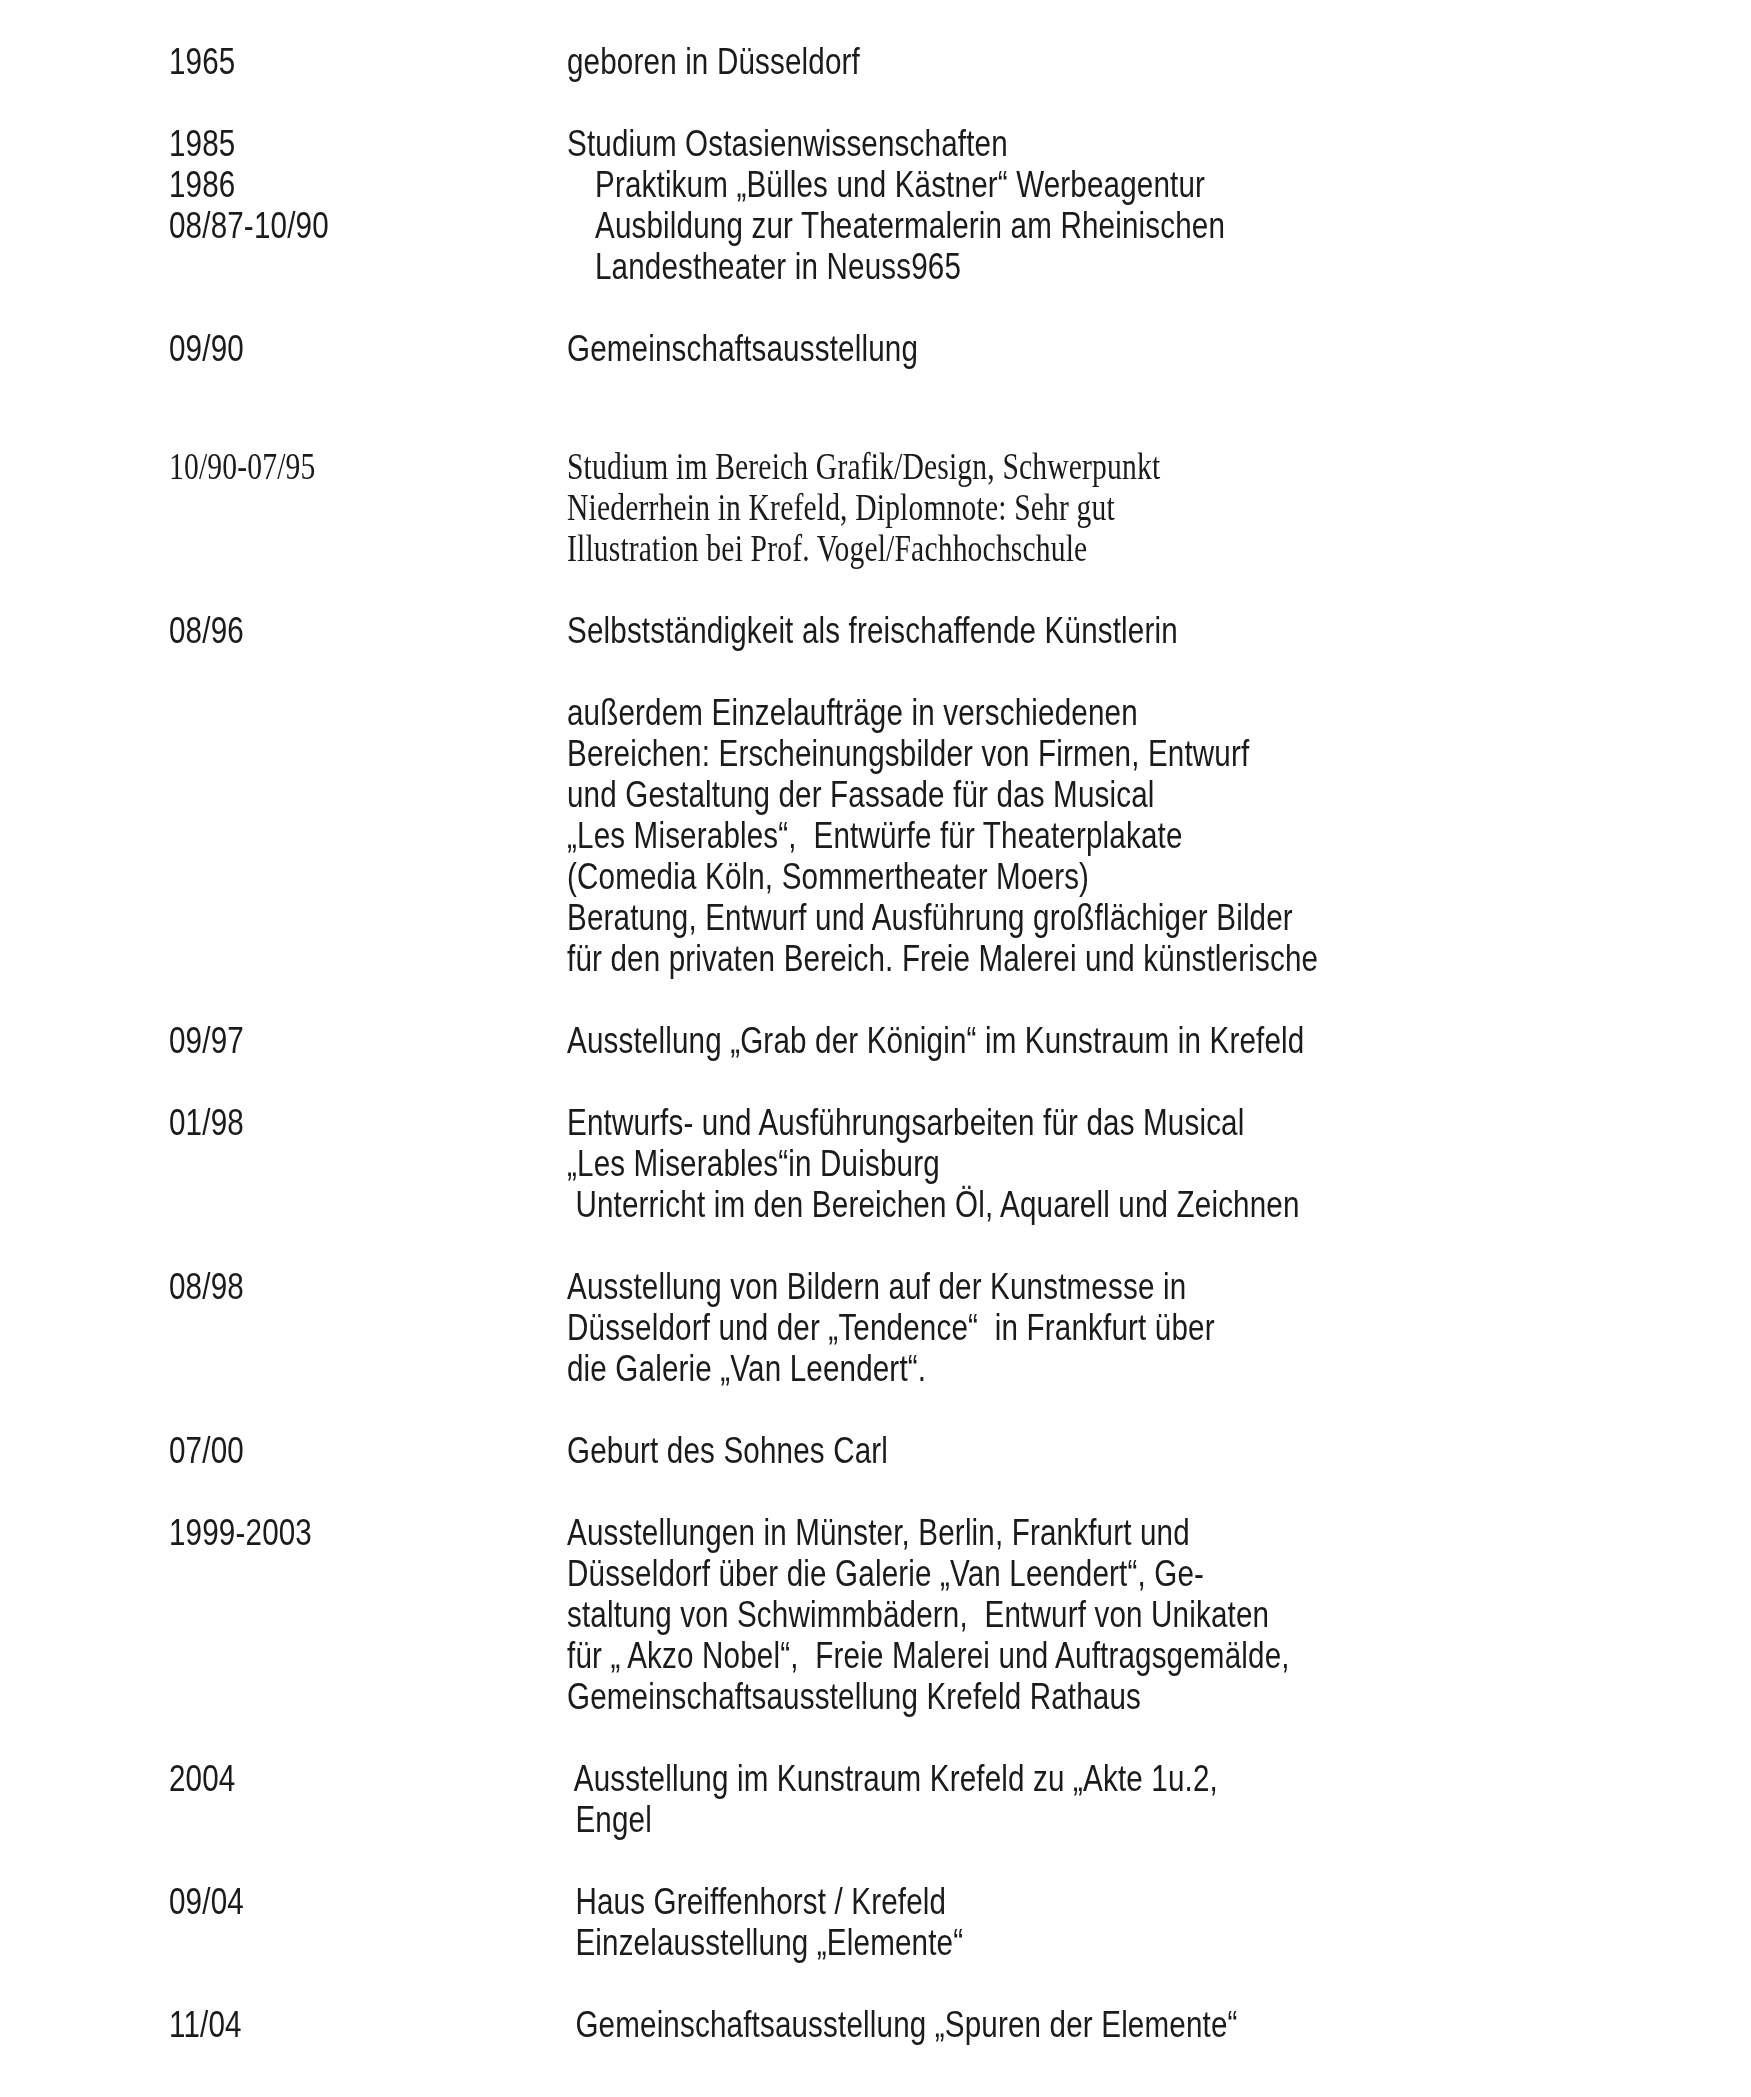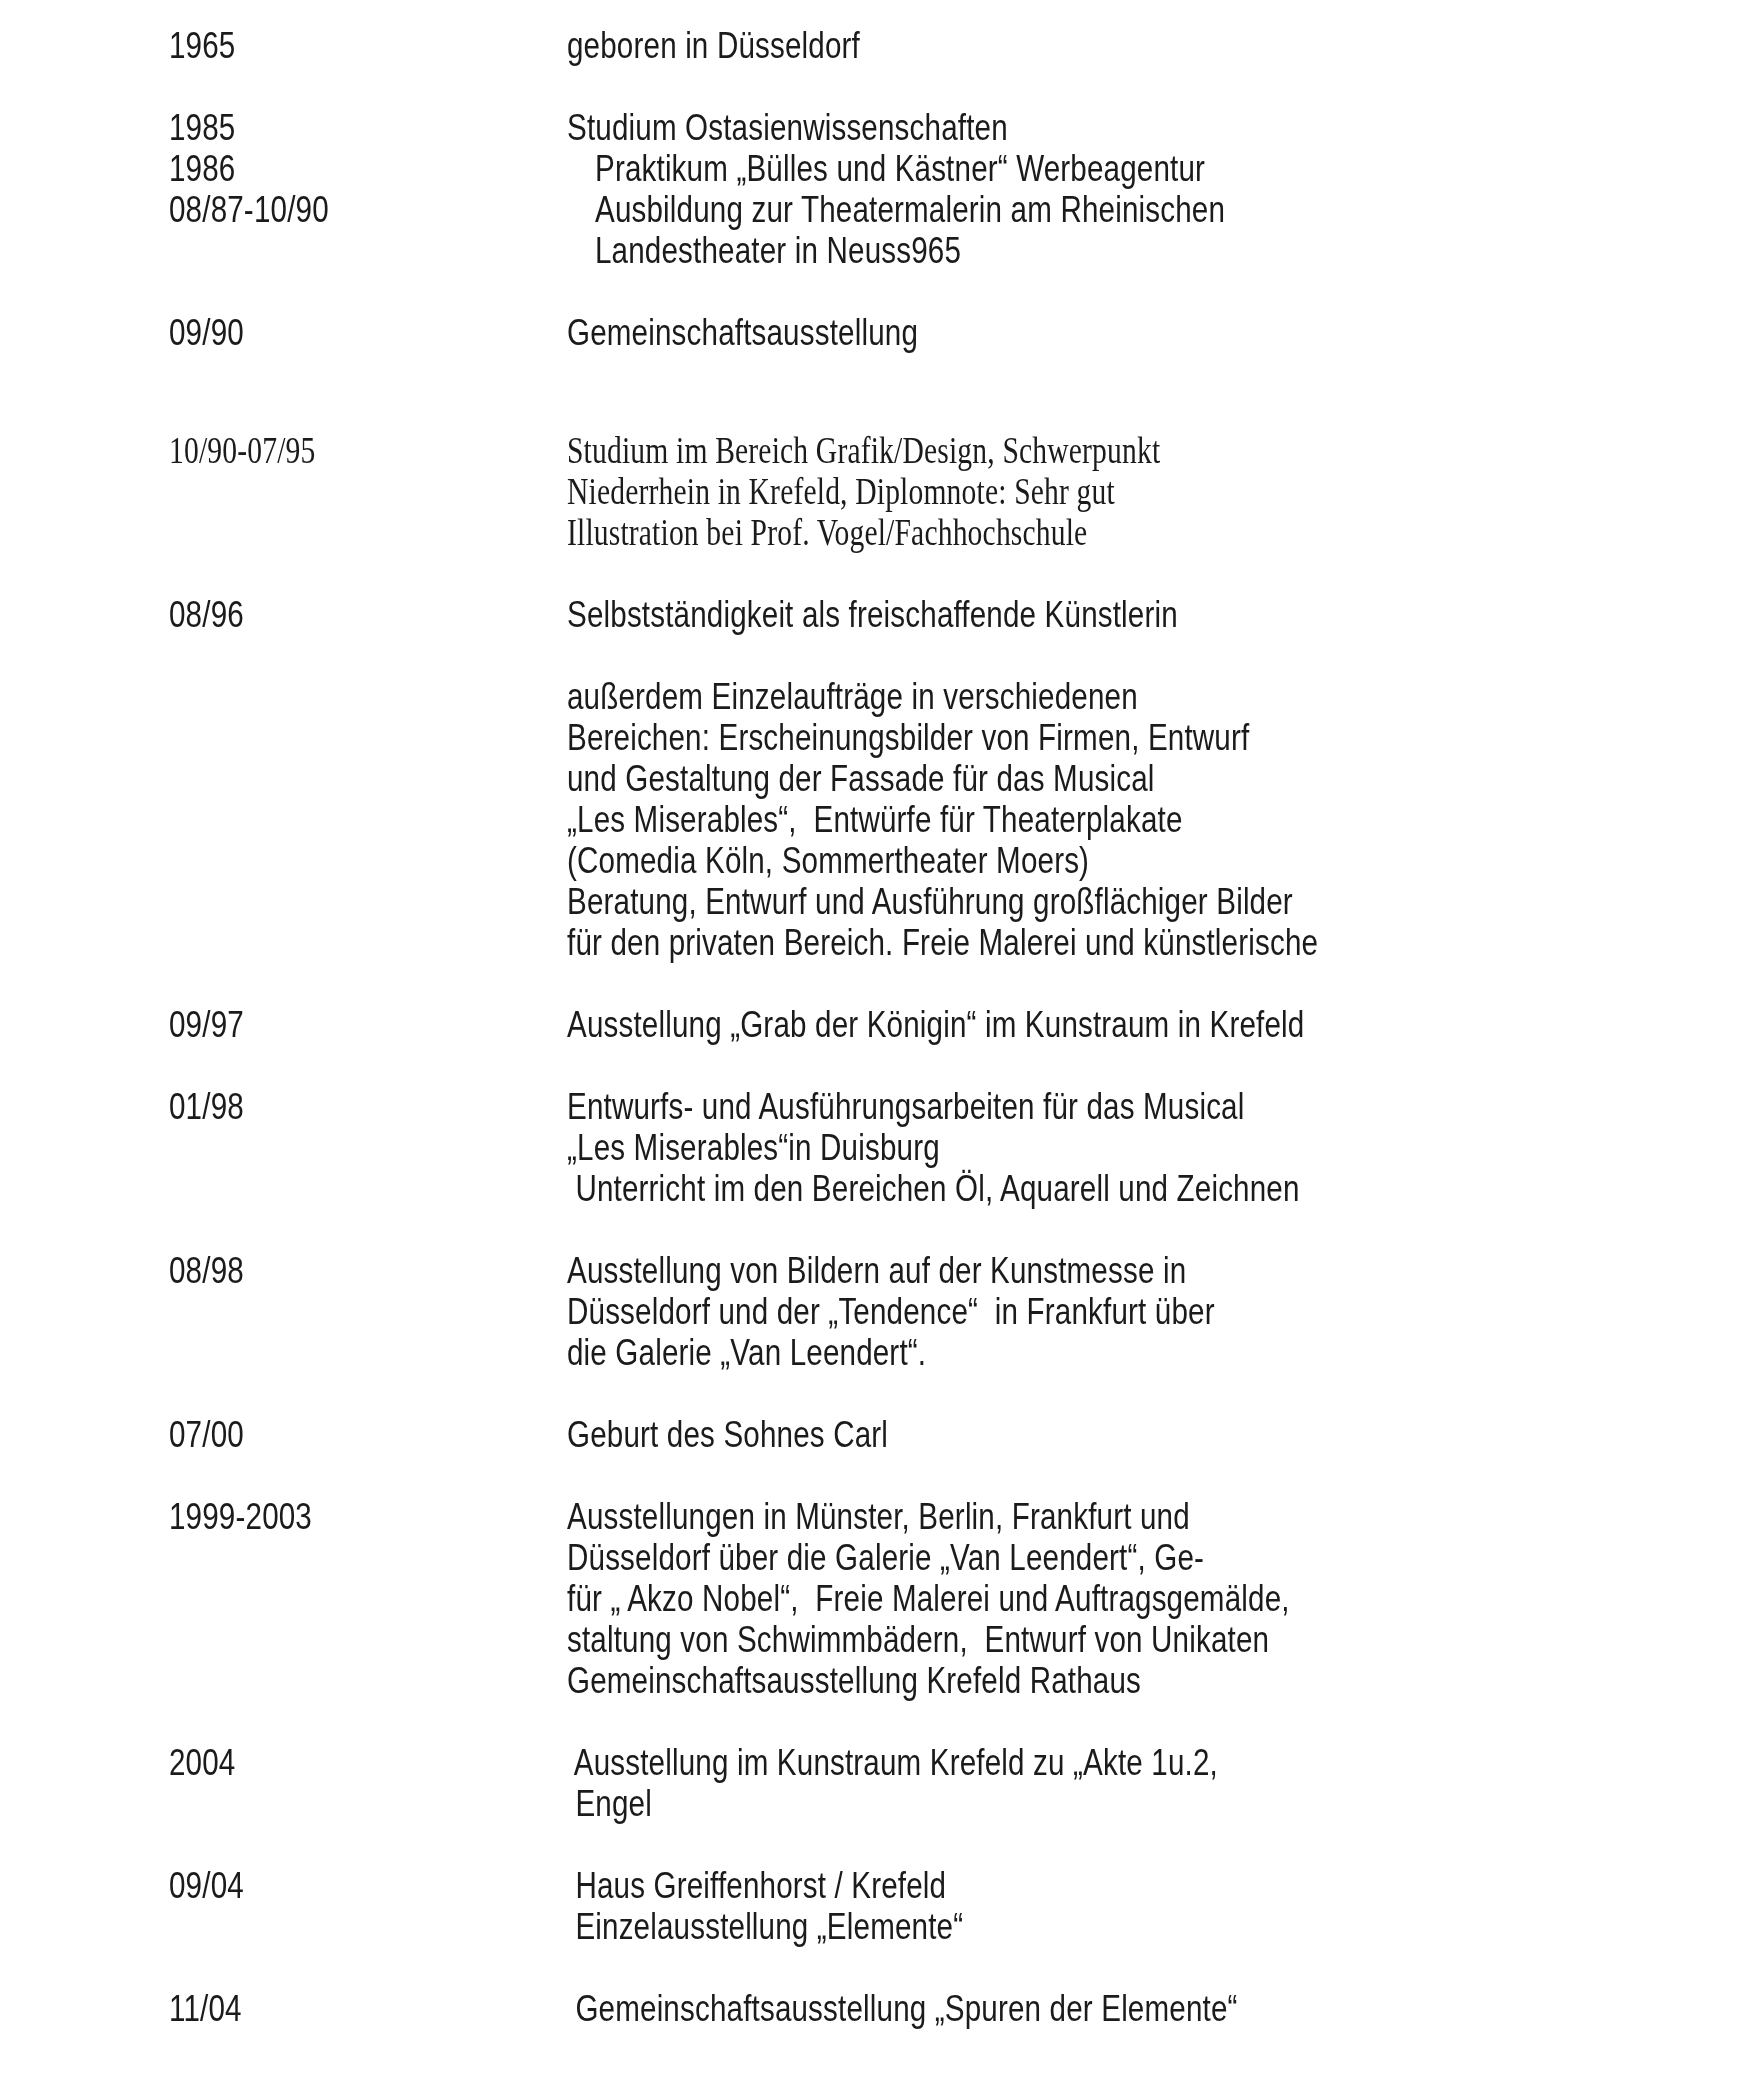--- a/index.html
+++ b/index.html
@@ -12,21 +12,21 @@
     height: 2097px;
     overflow: hidden;
     font-family: "Liberation Sans", sans-serif;
     font-weight: 300;
     color: #1b1b1b;
   }
   main.cv-page {
     box-sizing: border-box;
     width: 1751px;
     height: 2097px;
-    padding: 25px 0 0 169px;
+    padding: 41px 0 0 169px;
     background: #ffffff;
   }
   .entry {
     display: grid;
     grid-template-columns: 398px 1fr;
     align-items: start;
   }
   .entry.gap-first { margin-top: 0; }
   .entry.gap-none  { margin-top: 0; gap: 28px; }
   .entry.gap-normal{ margin-top: 41px; }
@@ -130,22 +130,22 @@
         <div class="date"><span class="txt">07/00</span></div>
         <div class="lines">
           <div class="line"><span class="txt">Geburt des Sohnes Carl</span></div>
         </div>
       </div>
       <div class="entry gap-normal">
         <div class="date"><span class="txt">1999-2003</span></div>
         <div class="lines">
           <div class="line"><span class="txt">Ausstellungen in Münster, Berlin, Frankfurt und</span></div>
           <div class="line"><span class="txt">Düsseldorf über die Galerie „Van Leendert“, Ge-</span></div>
+          <div class="line"><span class="txt">staltung von Schwimmbädern,  Entwurf von Unikaten</span></div>
           <div class="line"><span class="txt">für „ Akzo Nobel“,  Freie Malerei und Auftragsgemälde,</span></div>
-          <div class="line"><span class="txt">staltung von Schwimmbädern,  Entwurf von Unikaten</span></div>
           <div class="line"><span class="txt">Gemeinschaftsausstellung Krefeld Rathaus</span></div>
         </div>
       </div>
       <div class="entry gap-normal">
         <div class="date"><span class="txt">2004</span></div>
         <div class="lines">
           <div class="line"><span class="txt"> Ausstellung im Kunstraum Krefeld zu „Akte 1u.2,</span></div>
           <div class="line"><span class="txt"> Engel</span></div>
         </div>
       </div>

